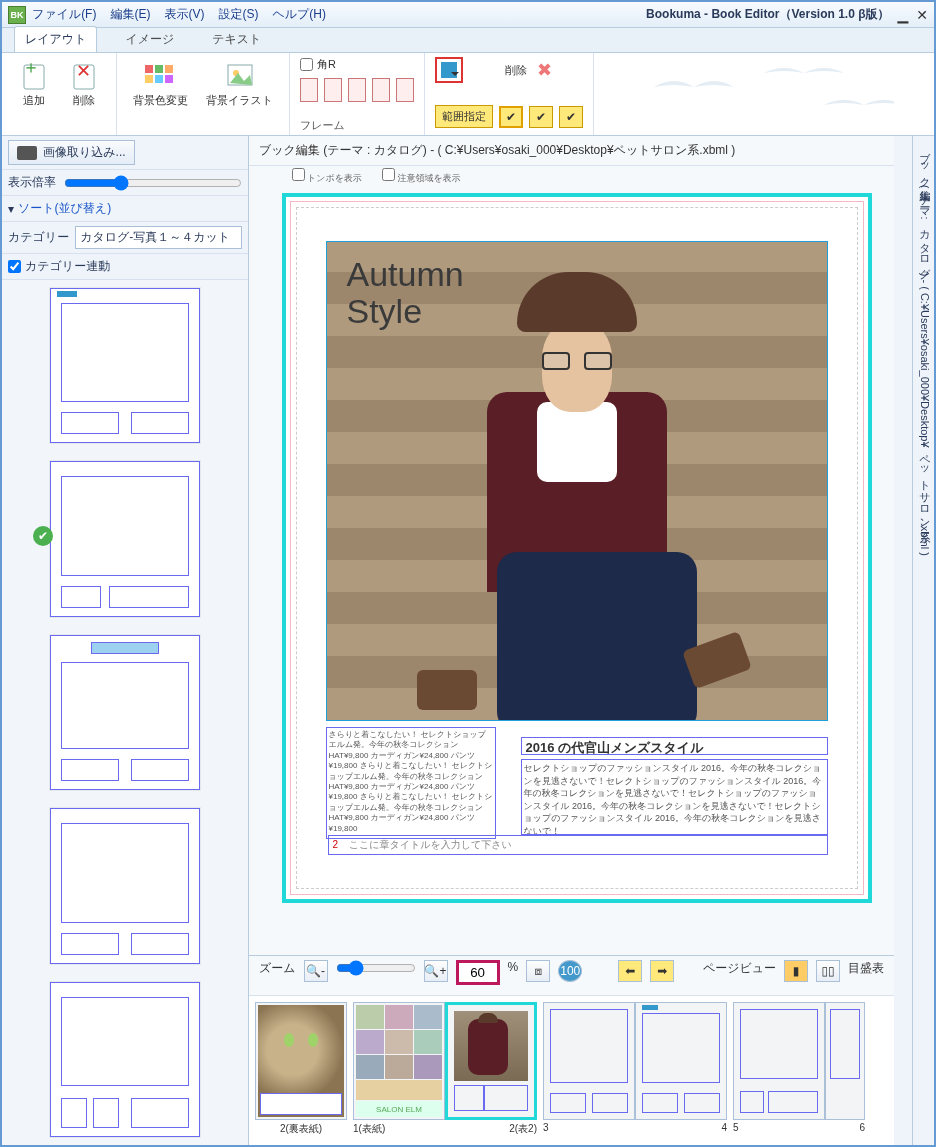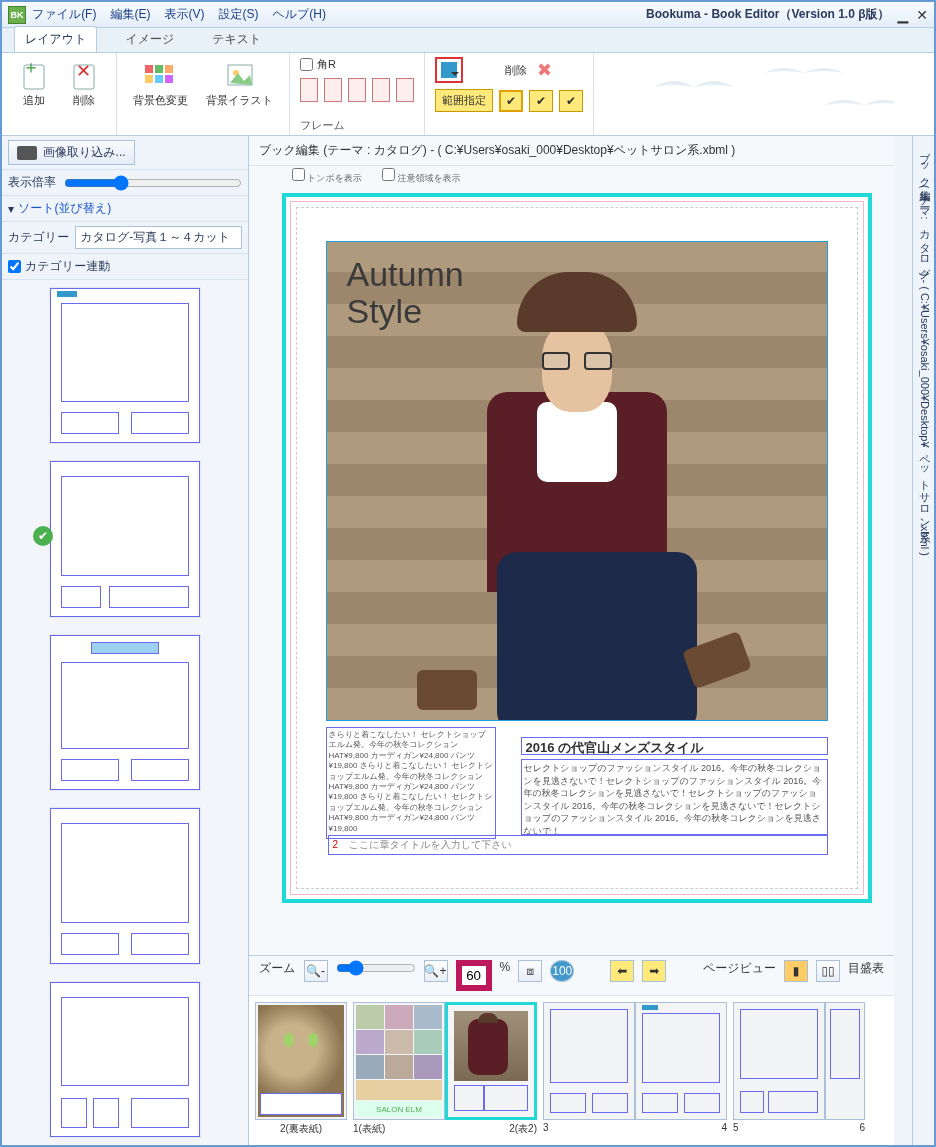--- a/index.html
+++ b/index.html
@@ -54,21 +54,21 @@
   .photo-title { position:absolute; left:20px; top:14px; font-family:Georgia,serif; font-size:34px; color:#3a3a3a; line-height:1.1; z-index:5; }
   .textcol { position:absolute; font-size:8px; color:#555; line-height:1.3; border:1px solid #6a6af0; padding:2px; background:#fff; }
   .headline-box { position:absolute; left:235px; top:540px; right:40px; height:18px; border:1px solid #6a6af0; font-size:13px; padding:1px 4px; font-weight:bold; color:#333; }
   .body-box { position:absolute; left:235px; top:562px; right:40px; height:76px; border:1px solid #6a6af0; font-size:9px; color:#555; padding:2px; line-height:1.4; overflow:hidden; }
   .pg-title { position:absolute; left:42px; bottom:44px; right:40px; font-size:10px; color:#888; border:1px solid #6a6af0; padding:2px 4px; }
   .pg-num { color:#c00; margin-right:8px; }
   .small-cb { font-size:9px; color:#666; }
   .canvas-top-cb { display:flex; gap:20px; padding:2px 40px; font-size:9px; }
   .bottombar { border-top:1px solid #b8cce0; background:#f6f9fc; padding:4px 10px; display:flex; align-items:flex-start; gap:8px; font-size:12px; height:40px; }
   .bottombar .wide { width:80px; }
-  .zoom-input { width:36px; text-align:center; border:6px solid #be185d; padding:2px; }
+  .zoom-input { width:44px; text-align:center; border:3px solid #be185d; padding:2px; }
   .filmstrip { height:150px; background:#fff; border-top:1px solid #d8e2ee; overflow-x:auto; display:flex; align-items:flex-start; padding:6px; gap:6px; }
   .fs-thumb { display:flex; flex-direction:column; align-items:center; cursor:pointer; }
   .fs-page { height:118px; border:1px solid #aac0d8; background:#f2f4f6; position:relative; }
   .fs-page.sel { border:3px solid #20d8d8; }
   .fs-label { font-size:10px; color:#333; margin-top:2px; }
   .spread { display:flex; }
   .rightdock { width:22px; background:#eef4fa; border-left:1px solid #b8cce0; writing-mode:vertical-rl; text-orientation:mixed; font-size:11px; color:#2a3a5a; padding:8px 2px; }
   .vscroll { width:18px; background:#eef4fa; }
   .btn-icon { display:inline-flex; width:24px; height:22px; border:1px solid #aac0d8; background:linear-gradient(#fdfdfd,#e8eef6); align-items:center; justify-content:center; cursor:pointer; font-size:12px; }
   svg { display:block; }
@@ -157,21 +157,21 @@
       <div class="ri-row" style="align-items:center;">
         <div style="width:28px;height:26px;border:2px solid #d33;background:#fff;display:flex;align-items:center;justify-content:center;">
           <div style="width:16px;height:16px;background:#39c;position:relative;">
               <div style="position:absolute;right:-2px;bottom:-2px;border:4px solid transparent;border-top-color:#333;"></div>
             </div>
         </div>
         <div style="width:30px;"></div>
         <span style="font-size:11px;">削除</span>
         <span style="color:#e77;font-size:18px;margin-left:4px;cursor:pointer;">✖</span>
       </div>
-      <div class="ri-row" style="margin-top:6px;align-items:center;justify-content:flex-end;">
+      <div class="ri-row" style="margin-top:22px;align-items:center;justify-content:flex-end;">
         <span style="background:#ffe97a;padding:3px 6px;font-size:11px;border:1px solid #cc9a00;">範囲指定</span>
         <div class="sq-btn sel">✔</div>
         <div class="sq-btn">✔</div>
         <div class="sq-btn">✔</div>
       </div>
     </div>
     <div class="rg" style="flex:1;border-right:none;position:relative;">
 
       <svg width="260" height="70">
         <g fill="#e4ecf4">

